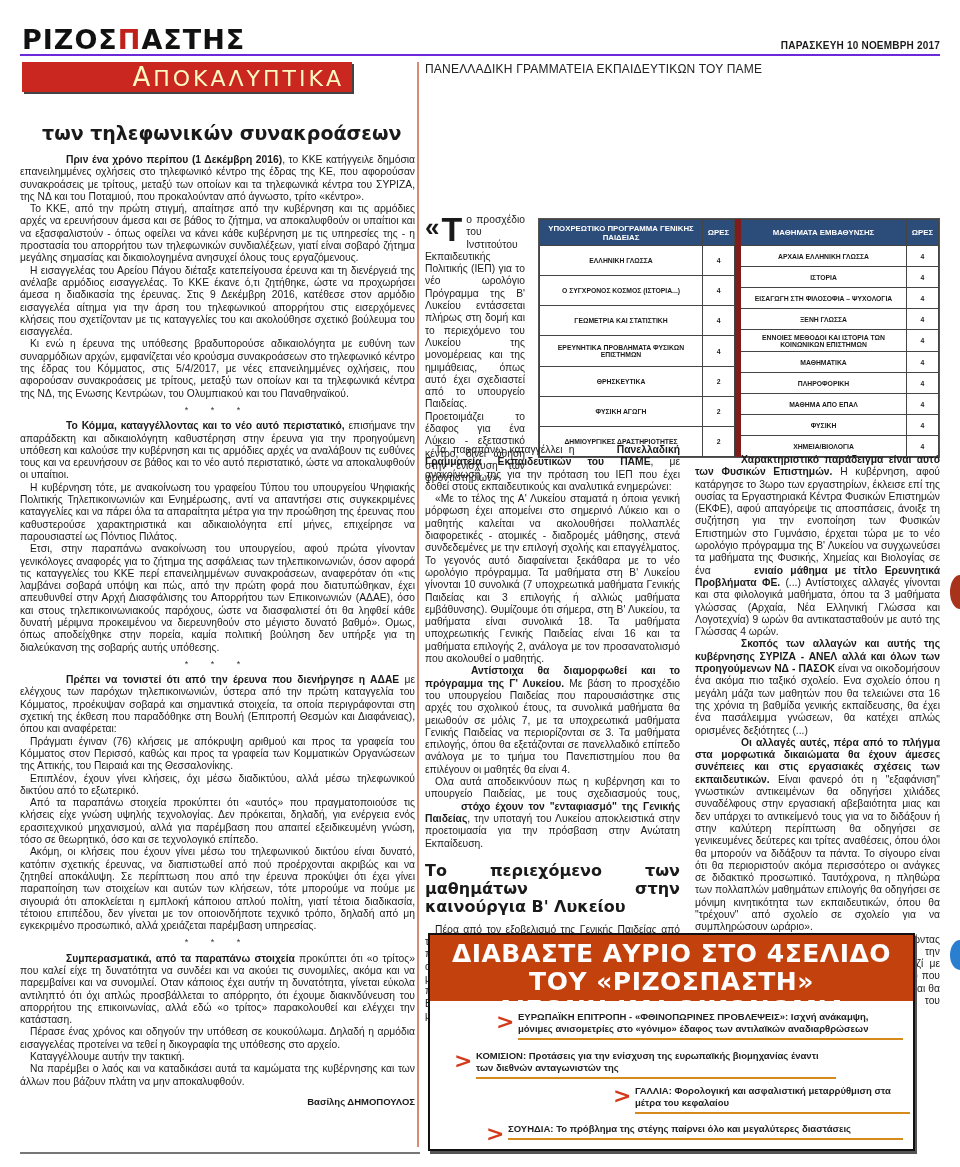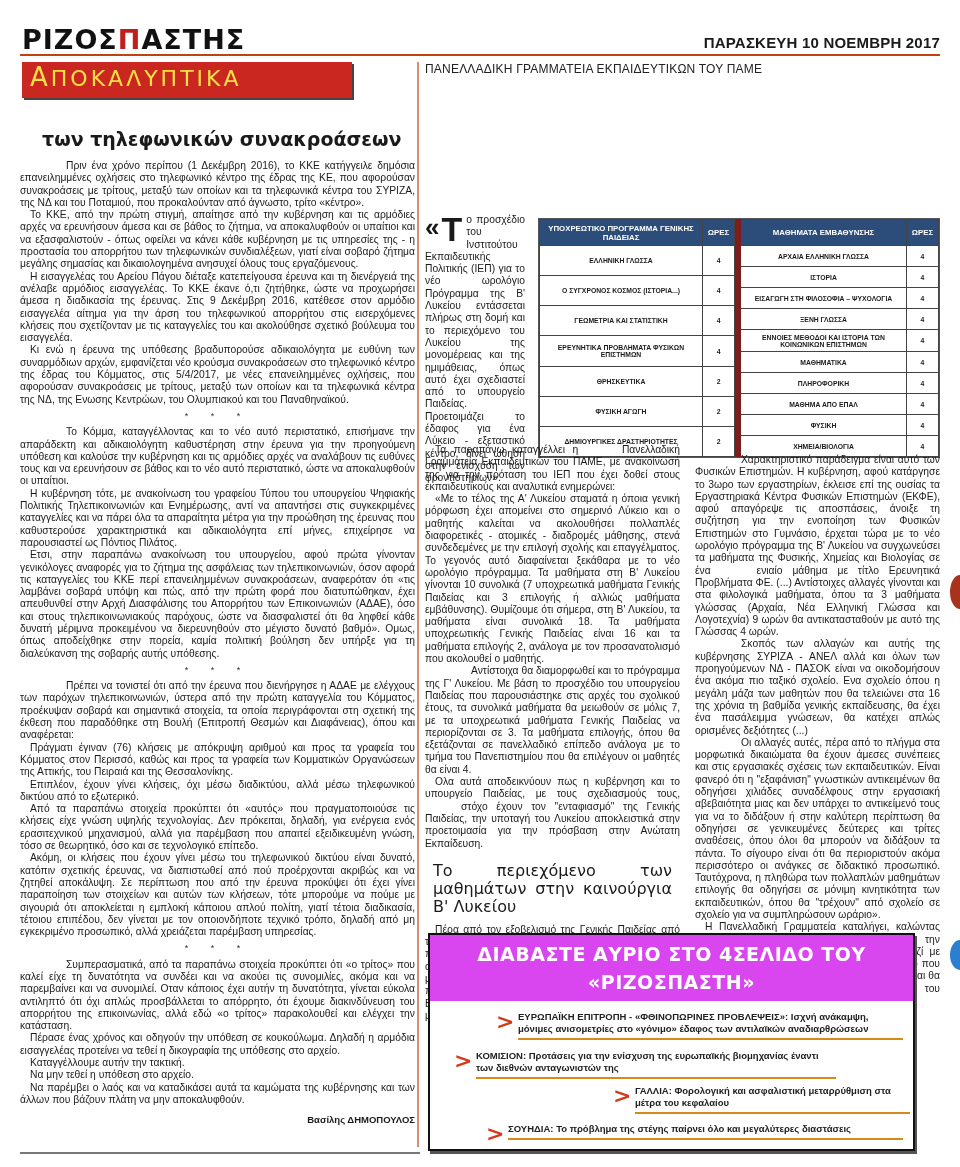--- a/index.html
+++ b/index.html
@@ -1,31 +1,31 @@
 <!DOCTYPE html>
 <html><head>
 <meta charset="utf-8">
 <style>
   * { box-sizing: border-box; margin: 0; padding: 0; }
   html, body { width: 960px; height: 1167px; background: #fff; overflow: hidden; }
   body { font-family: "Liberation Sans", sans-serif; color: #1a1a1a; position: relative; }
 
-  .masthead { position: absolute; left: 20px; top: 24px; width: 920px; height: 32px; border-bottom: 2px solid #c2410c; }
+  .masthead { position: absolute; left: 20px; top: 24px; width: 920px; height: 32px; border-bottom: 2px solid #6d28d9; }
   .logo { position: absolute; left: 2px; top: 0; font-family: "DejaVu Sans", sans-serif; font-weight: bold; font-size: 27px; letter-spacing: 1px; color: #111; }
   .logo .red { color: #c0201a; }
-  .date { position: absolute; right: 0; bottom: 3px; font-size: 15px; font-weight: bold; letter-spacing: 0.2px; padding-left: 28px; }
+  .date { position: absolute; right: 0; bottom: 3px; font-size: 10px; font-weight: bold; letter-spacing: 0.2px; padding-left: 28px; }
 
   
   .left { position: absolute; left: 20px; top: 62px; width: 395px; }
-  .section-banner { background: #c9271f; color: #fde047; height: 36px; width: 330px; margin-left: 2px; box-shadow: 2px 2px 0 #444; font-family: "DejaVu Sans", sans-serif; font-size: 22px; letter-spacing: 3px; padding: 2px 8px; line-height: 26px; }
+  .section-banner { background: #c9271f; color: #fef9c3; height: 30px; width: 330px; margin-left: 2px; box-shadow: 2px 2px 0 #444; font-family: "DejaVu Sans", sans-serif; font-size: 22px; letter-spacing: 3px; padding: 2px 8px; line-height: 26px; text-align: right; }
   .section-banner .cap { font-size: 26px; }
   .left-title { font-family: "DejaVu Sans", sans-serif; font-weight: bold; font-size: 19px; line-height: 21px; margin: 10px 0 10px 22px; }
   .body-text { font-size: 10.3px; line-height: 12.3px; text-align: justify; }
   .body-text p { text-indent: 10px; }
-  .body-text b { font-weight: normal; padding-left: 36px; }
+  .body-text b { font-weight: bold; padding-left: 36px; }
   .stars { text-align: center; font-size: 9px; letter-spacing: 10px; margin: 4px 0 4px; color: #333; }
   .byline { text-align: right; font-size: 9.5px; font-weight: bold; margin-top: 8px; }
   .bottom-rule { position: absolute; left: 20px; top: 1152px; width: 400px; height: 2px; background: #777; }
 
   .col-divider { position: absolute; left: 417px; top: 62px; width: 2px; height: 1085px; background: #c85a3a; opacity: 0.7; }
 
   
   .right { position: absolute; left: 425px; top: 62px; width: 515px; }
   .kicker { font-size: 12px; letter-spacing: 0.2px; color: #222; }
   .headline { font-family: "Liberation Sans", sans-serif; font-weight: bold; font-size: 25px; line-height: 28px; margin-top: 4px; color: #111; }
@@ -37,25 +37,25 @@
 
   .sched { position: absolute; left: 113px; top: 4px; width: 402px; border: 1px solid #555; display: flex; background: #fff; }
   .sched table { border-collapse: collapse; font-size: 6.8px; font-weight: bold; }
   .sched td, .sched th { border: 1px solid #444; text-align: center; }
   .sched th { background: #2c4d7a; color: #fff; font-size: 7.8px; height: 26px; }
   .t1 { width: 197px; } .t2 { width: 205px; border-left: 6px solid #7f1d1d; }
 
   .cols2 { position: absolute; top: 230px; left: 0; width: 515px; }
   .colA { position: absolute; left: 0; top: 0; width: 255px; }
   .colB { position: absolute; left: 270px; top: 10px; width: 245px; }
-  .sub-head { font-size: 16px; line-height: 18px; font-weight: normal; margin: 12px 8px 8px; font-family: "DejaVu Sans", sans-serif; }
+  .sub-head { font-size: 16px; line-height: 18px; font-weight: bold; margin: 12px 0 8px; font-family: "DejaVu Sans", sans-serif; }
 
   
   .promo { position: absolute; left: 428px; top: 933px; width: 487px; height: 218px; border: 2px solid #111; box-shadow: 2px 3px 0 #555; background: #fff; }
-  .promo-head { background: #d946ef; color: #fff; text-align: center; font-family: "DejaVu Sans", sans-serif; font-weight: bold; font-size: 19px; line-height: 28px; padding: 5px 0 3px; height: 66px; letter-spacing: 0.5px; }
+  .promo-head { background: #c2410c; color: #fff; text-align: center; font-family: "DejaVu Sans", sans-serif; font-weight: bold; font-size: 25px; line-height: 28px; padding: 5px 0 3px; height: 66px; letter-spacing: 0.5px; }
   .promo-item { position: absolute; font-size: 9.5px; font-weight: bold; line-height: 12px; color: #222; border-bottom: 2px solid #d68a1a; padding-bottom: 3px; }
   .promo-item .chev { position: absolute; left: -22px; top: 0; color: #d43a1a; font-size: 22px; font-weight: bold; line-height: 22px; font-family: "DejaVu Sans", sans-serif; }
 
   .side-tab { position: absolute; left: 950px; top: 575px; width: 20px; height: 34px; border-radius: 50%; background: #a8321b; }
   .side-blue { position: absolute; left: 950px; top: 940px; width: 20px; height: 30px; border-radius: 50%; background: #2a7fd0; }
 </style>
 </head>
 <body>
 
 <div class="masthead">
@@ -78,21 +78,20 @@
     <div class="stars">* * *</div>
     <p><b>Πρέπει να τονιστεί ότι από την έρευνα που διενήργησε η ΑΔΑΕ</b><span> με ελέγχους των παρόχων τηλεπικοινωνιών, ύστερα από την πρώτη καταγγελία του Κόμματος, προέκυψαν σοβαρά και σημαντικά στοιχεία, τα οποία περιγράφονται στη σχετική της έκθεση που παραδόθηκε στη Βουλή (Επιτροπή Θεσμών και Διαφάνειας), όπου και αναφέρεται:</span></p>
     <p>Πράγματι έγιναν (76) κλήσεις με απόκρυψη αριθμού και προς τα γραφεία του Κόμματος στον Περισσό, καθώς και προς τα γραφεία των Κομματικών Οργανώσεων της Αττικής, του Πειραιά και της Θεσσαλονίκης.</p>
     <p>Επιπλέον, έχουν γίνει κλήσεις, όχι μέσω διαδικτύου, αλλά μέσω τηλεφωνικού δικτύου από το εξωτερικό.</p>
     <p>Από τα παραπάνω στοιχεία προκύπτει ότι «αυτός» που πραγματοποιούσε τις κλήσεις είχε γνώση υψηλής τεχνολογίας. Δεν πρόκειται, δηλαδή, για ενέργεια ενός ερασιτεχνικού μηχανισμού, αλλά για παρέμβαση που απαιτεί εξειδικευμένη γνώση, τόσο σε θεωρητικό, όσο και σε τεχνολογικό επίπεδο.</p>
     <p>Ακόμη, οι κλήσεις που έχουν γίνει μέσω του τηλεφωνικού δικτύου είναι δυνατό, κατόπιν σχετικής έρευνας, να διαπιστωθεί από πού προέρχονται ακριβώς και να ζητηθεί αποκάλυψη. Σε περίπτωση που από την έρευνα προκύψει ότι έχει γίνει παραποίηση των στοιχείων και αυτών των κλήσεων, τότε μπορούμε να πούμε με σιγουριά ότι αποκλείεται η εμπλοκή κάποιου απλού πολίτη, γιατί τέτοια διαδικασία, τέτοιου επιπέδου, δεν γίνεται με τον οποιονδήποτε τεχνικό τρόπο, δηλαδή από μη εγκεκριμένο προσωπικό, αλλά χρειάζεται παρέμβαση υπηρεσίας.</p>
     <div class="stars">* * *</div>
     <p><b>Συμπερασματικά, από τα παραπάνω στοιχεία</b><span> προκύπτει ότι «ο τρίτος» που καλεί είχε τη δυνατότητα να συνδέει και να ακούει τις συνομιλίες, ακόμα και να παρεμβαίνει και να συνομιλεί. Οταν κάποιος έχει αυτήν τη δυνατότητα, γίνεται εύκολα αντιληπτό ότι όχι απλώς προσβάλλεται το απόρρητο, ότι έχουμε διακινδύνευση του απορρήτου της επικοινωνίας, αλλά εδώ «ο τρίτος» παρακολουθεί και ελέγχει την κατάσταση.</span></p>
     <p>Πέρασε ένας χρόνος και οδηγούν την υπόθεση σε κουκούλωμα. Δηλαδή η αρμόδια εισαγγελέας προτείνει να τεθεί η δικογραφία της υπόθεσης στο αρχείο.</p>
     <p>Καταγγέλλουμε αυτήν την τακτική.</p>
-    <p>Να μην τεθεί η υπόθεση στο αρχείο.</p>
     <p>Να παρέμβει ο λαός και να καταδικάσει αυτά τα καμώματα της κυβέρνησης και των άλλων που βάζουν πλάτη να μην αποκαλυφθούν.</p>
     <div class="byline">Βασίλης ΔΗΜΟΠΟΥΛΟΣ</div>
   </div>
 </div>
 <div class="bottom-rule"></div>
 <div class="col-divider"></div>
 
 <div class="right">
   <div class="kicker">ΠΑΝΕΛΛΑΔΙΚΗ ΓΡΑΜΜΑΤΕΙΑ ΕΚΠΑΙΔΕΥΤΙΚΩΝ ΤΟΥ ΠΑΜΕ</div>
 

